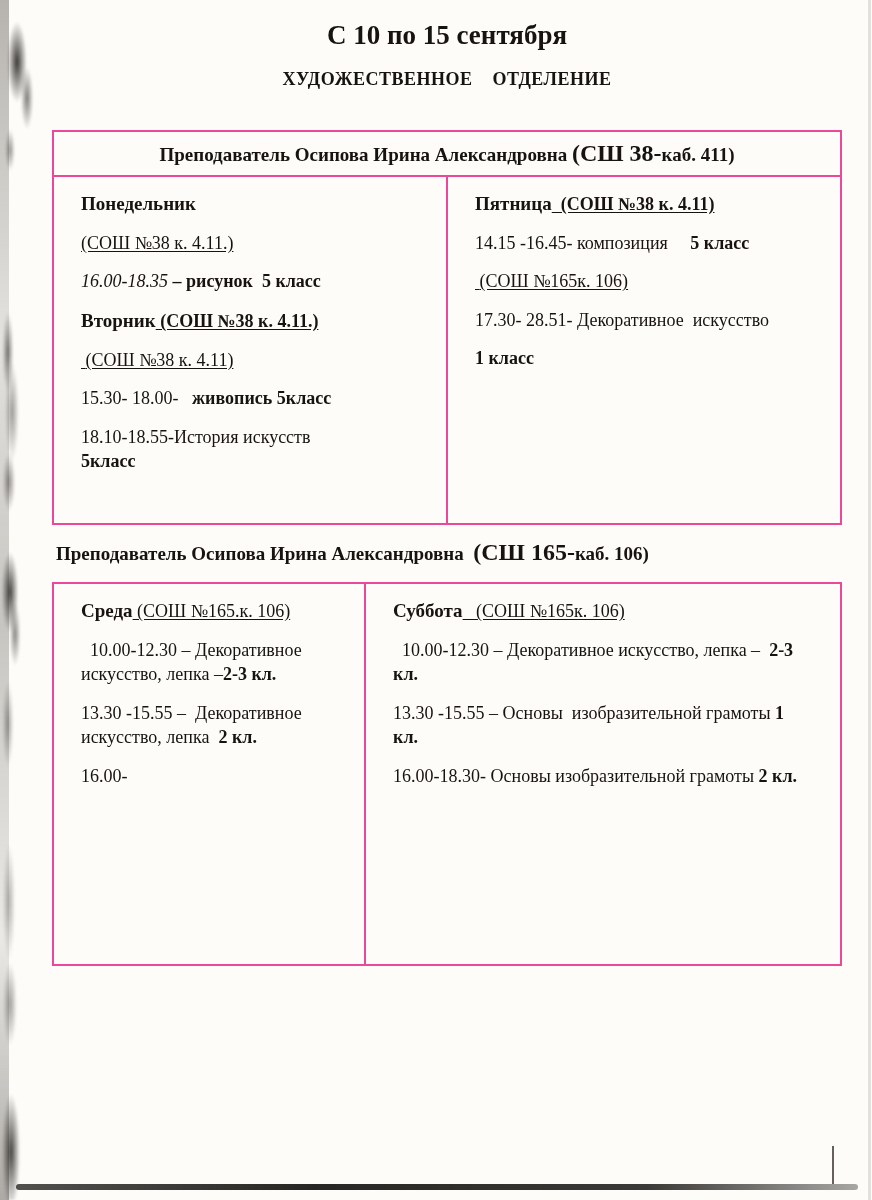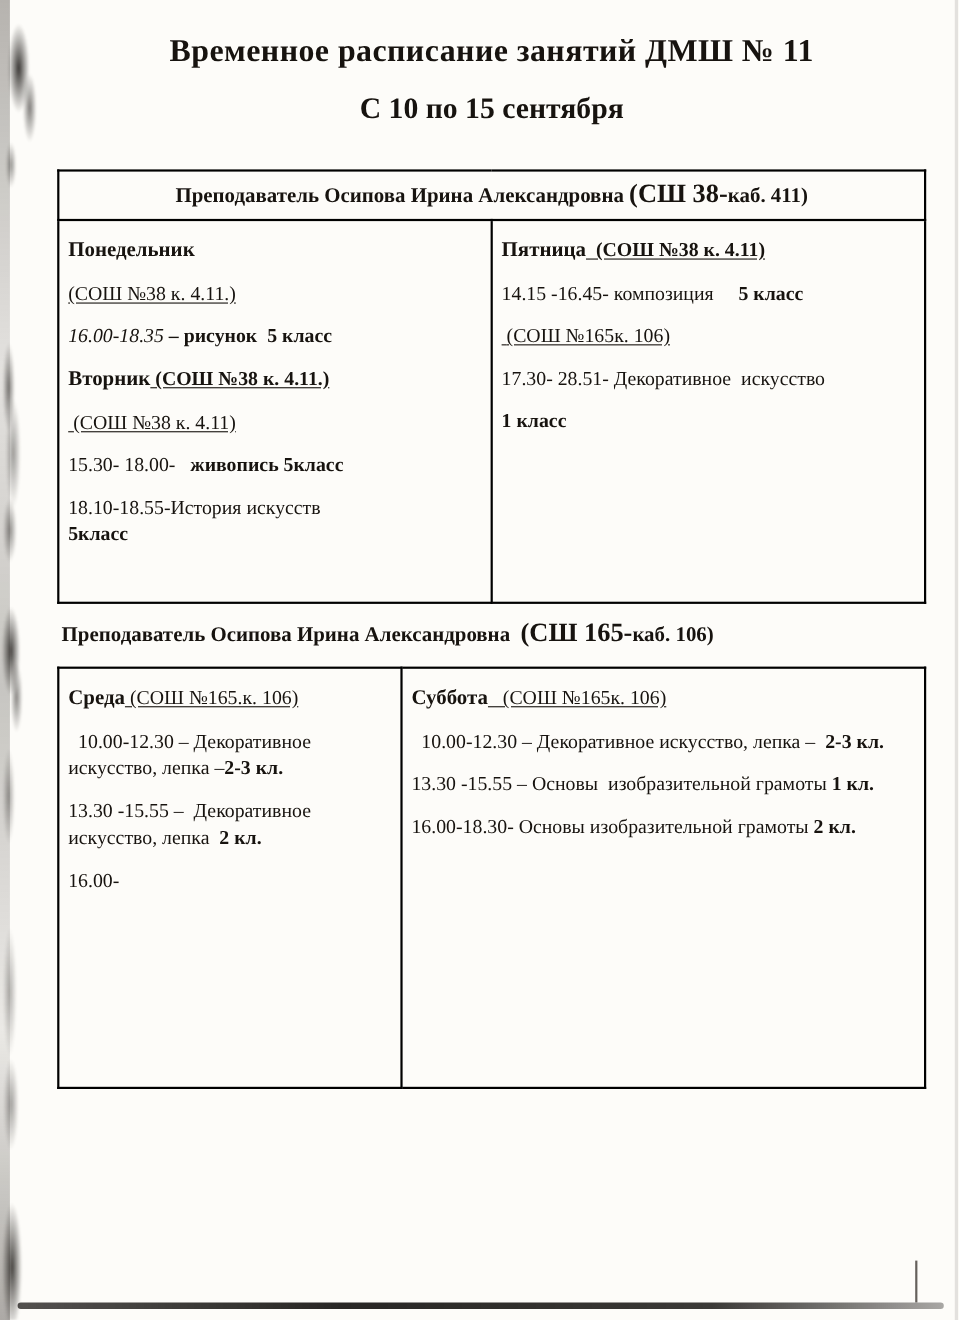--- a/index.html
+++ b/index.html
@@ -12,27 +12,27 @@
     overflow:hidden;
   }
   .page { position:absolute; inset:0; background:#fdfcf9; }
   .content { position:absolute; left:52px; top:0; width:790px; }
 
   .title { text-align:center; font-size:29px; font-weight:bold; padding-top:30px; letter-spacing:.4px; }
   .subtitle { text-align:center; font-size:27px; font-weight:bold; margin-top:20px; }
   .department { text-align:center; font-size:18px; font-weight:bold; margin-top:18px; letter-spacing:.5px; white-space:pre; }
 
   table { border-collapse:collapse; width:100%; table-layout:fixed; }
-  td { border:2px solid #000000; vertical-align:top; }
+  td { border:2px solid #ec4899; vertical-align:top; }
 
   .t1 { margin-top:40px; }
   .teacher-row td { padding:8px 6px; text-align:center; font-weight:bold; font-size:19px; }
   .school-big { font-size:24px; font-weight:bold; }
 
-  .cell { padding:14px 16px 10px 8px; font-size:18px; line-height:1.36; }
+  .cell { padding:14px 16px 10px 27px; font-size:18px; line-height:1.36; }
   .t1 .cell { height:348px; }
   .t1 .cell-left { width:41.8%; }
   .t2 .cell { height:382px; }
   .t2 .cell-left { width:39.6%; }
   .t2 .cell-right { padding-right:34px; }
 
   .line { margin-bottom:14px; white-space:pre-wrap; }
   .b { font-weight:bold; }
   .i { font-style:italic; }
   .u { text-decoration:underline; text-underline-offset:2px; }
@@ -82,22 +82,22 @@
     background:rgba(110,105,98,.18);
   }
 </style>
 </head>
 <body>
 
 <div class="page">
 
   <div class="content">
 
-    <h1 class="title">Временное расписание занятий ДМШ № 11</h1>
     <h2 class="subtitle">С 10 по 15 сентября</h2>
+    <h3 class="department">ХУДОЖЕСТВЕННОЕ    ОТДЕЛЕНИЕ</h3>
 
     <table class="t1">
       <tbody>
           <tr class="teacher-row">
         <td colspan="2"><span>Преподаватель Осипова Ирина Александровна </span><span class="school-big">(СШ 38-</span><span>каб. 411)</span></td>
       </tr>
       <tr>
         <td class="cell cell-left">
           <p class="line"><span class="day">Понедельник</span></p>
           <p class="line"><span class="u">(СОШ №38 к. 4.11.)</span></p>

